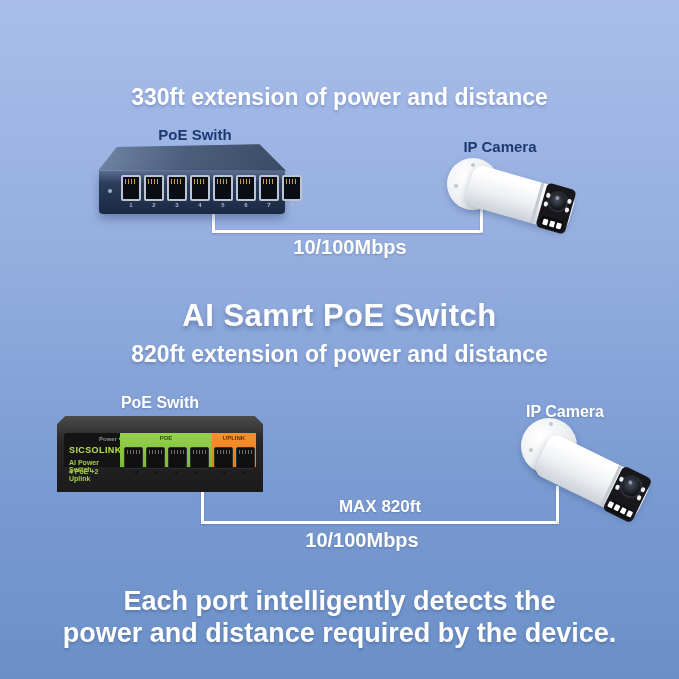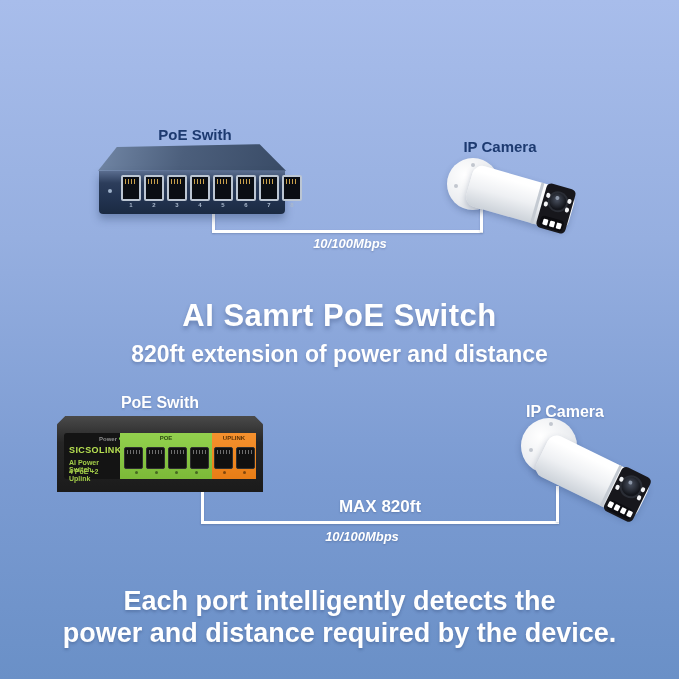--- a/index.html
+++ b/index.html
@@ -11,21 +11,21 @@
   .txt{position:absolute;left:0;width:679px;text-align:center;color:#ffffff;font-weight:bold;}
   .title{font-size:43px;letter-spacing:0.5px;text-shadow:0 3px 4px rgba(35,55,100,0.35);}
   .subtitle{font-size:23px;text-shadow:0 2px 3px rgba(35,55,100,0.28);}
   .footer-line{font-size:27px;text-shadow:0 2px 3px rgba(35,55,100,0.3);}
   .dev-label{position:absolute;font-weight:bold;text-align:center;}
   .navy{color:#1d3a70;}
   .white{color:#ffffff;text-shadow:0 1px 2px rgba(35,55,100,0.3);}
   .conn{position:absolute;background:#ffffff;box-shadow:0 1px 2px rgba(40,60,100,0.25);}
   .max-label,.speed-label{position:absolute;color:#fff;font-weight:bold;text-align:center;text-shadow:0 1px 2px rgba(35,55,100,0.3);}
   .max-label{font-size:17px;}
-  .speed-label{font-size:13px;font-style:italic;}
+  .speed-label{font-size:20px;}
 
   
   .sw1{position:absolute;left:98px;top:143px;width:188px;height:72px;}
   .sw1-top{position:absolute;left:0;top:0;width:188px;height:29px;
     clip-path:polygon(10% 14%,86% 4%,100% 96%,0 96%);
     background:linear-gradient(105deg,#7287a6 0%,#4c5f7c 45%,#394b66 100%);}
   .sw1-front{position:absolute;left:1px;top:28px;width:186px;height:43px;border-radius:0 0 4px 4px;
     background:linear-gradient(180deg,#5a6d8f 0%,#2c3d5b 28%,#223350 65%,#1b2a42 100%);
     box-shadow:0 5px 9px rgba(30,50,90,0.35);}
   .sw1-led{position:absolute;left:9px;top:18px;width:4px;height:4px;border-radius:50%;background:#9fb3cb;}
@@ -34,21 +34,21 @@
   .rj45a::after{content:"";position:absolute;left:2px;right:2px;top:2px;height:5px;
     background:repeating-linear-gradient(90deg,#caa24d 0 1px,rgba(0,0,0,0) 1px 3px);}
   .sw1-nums{position:absolute;left:22px;top:31px;display:flex;gap:3px;}
   .sw1-nums span{width:20px;text-align:center;font-size:6px;color:#a9b8cc;font-weight:bold;}
 
   
   .sw2{position:absolute;left:57px;top:416px;width:206px;height:76px;
     clip-path:polygon(4% 0,96% 0,100% 11%,100% 100%,0 100%,0 11%);
     background:linear-gradient(180deg,#4a4a4a 0%,#262626 35%,#1b1b1b 100%);
     filter:drop-shadow(0 5px 7px rgba(30,50,90,0.35));}
-  .sw2-face{position:absolute;left:7px;top:17px;width:192px;height:46px;background:#141414;border-radius:3px;display:flex;}
+  .sw2-face{position:absolute;left:7px;top:17px;width:192px;height:34px;background:#141414;border-radius:3px;display:flex;}
   .sw2-info{position:relative;width:56px;height:100%;}
   .sw2-power{position:absolute;right:3px;top:3px;font-size:6px;color:#8d8d8d;font-weight:bold;}
   .sw2-powerled{position:absolute;right:-5px;top:1px;width:3px;height:3px;border-radius:50%;background:#86e84c;}
   .sw2-brand{position:absolute;left:5px;top:12px;font-size:9px;font-weight:bold;color:#b7e052;letter-spacing:0.4px;}
   .sw2-desc{position:absolute;left:5px;font-size:7px;font-weight:bold;color:#a3cd49;}
   .d1{top:26px;} .d2{top:35px;}
   .sw2-poe{position:relative;width:92px;height:100%;background:linear-gradient(180deg,#93d14e 0%,#7cba38 100%);}
   .sw2-uplink{position:relative;width:44px;height:100%;background:linear-gradient(180deg,#f5912e 0%,#e87d16 100%);}
   .grp-label{position:absolute;top:2px;left:0;width:100%;text-align:center;font-size:6px;font-weight:bold;}
   .sw2-poe .grp-label{color:#2e4c13;}
@@ -79,20 +79,21 @@
   .cam-dot{position:absolute;width:4px;height:5px;border-radius:2px;background:#f3f4f6;}
   .cam-strip{position:absolute;left:3px;right:3px;bottom:2px;height:11px;border-radius:4px;background:#0c0c10;
     display:flex;align-items:center;justify-content:center;gap:2px;}
   .cam-strip i{width:5px;height:6px;border-radius:1px;background:#ffffff;}
 </style>
 </head>
 <body>
 
 <div class="stage">
 
+  <div class="txt subtitle" style="top:84px;">330ft extension of power and distance</div>
 
   <div class="dev-label navy" style="left:115px;top:126px;width:160px;font-size:15px;">PoE Swith</div>
   <div class="dev-label navy" style="left:420px;top:138px;width:160px;font-size:15px;">IP Camera</div>
 
   <div class="conn" style="left:212px;top:207px;width:3px;height:25px;"></div>
   <div class="conn" style="left:212px;top:230px;width:271px;height:3px;"></div>
   <div class="conn" style="left:480px;top:206px;width:3px;height:26px;"></div>
   <div class="speed-label" style="left:250px;top:236px;width:200px;">10/100Mbps</div>
 
   <div class="sw1">

